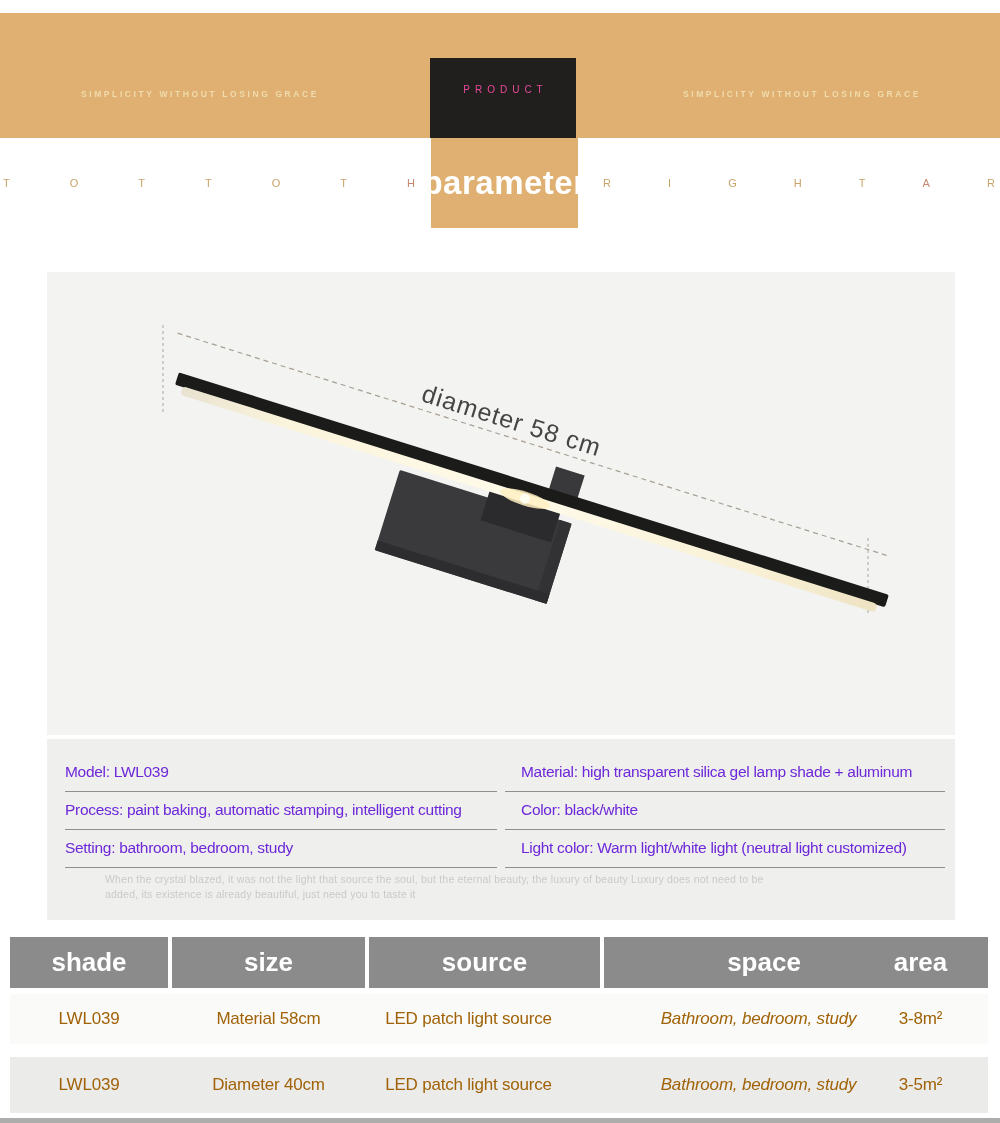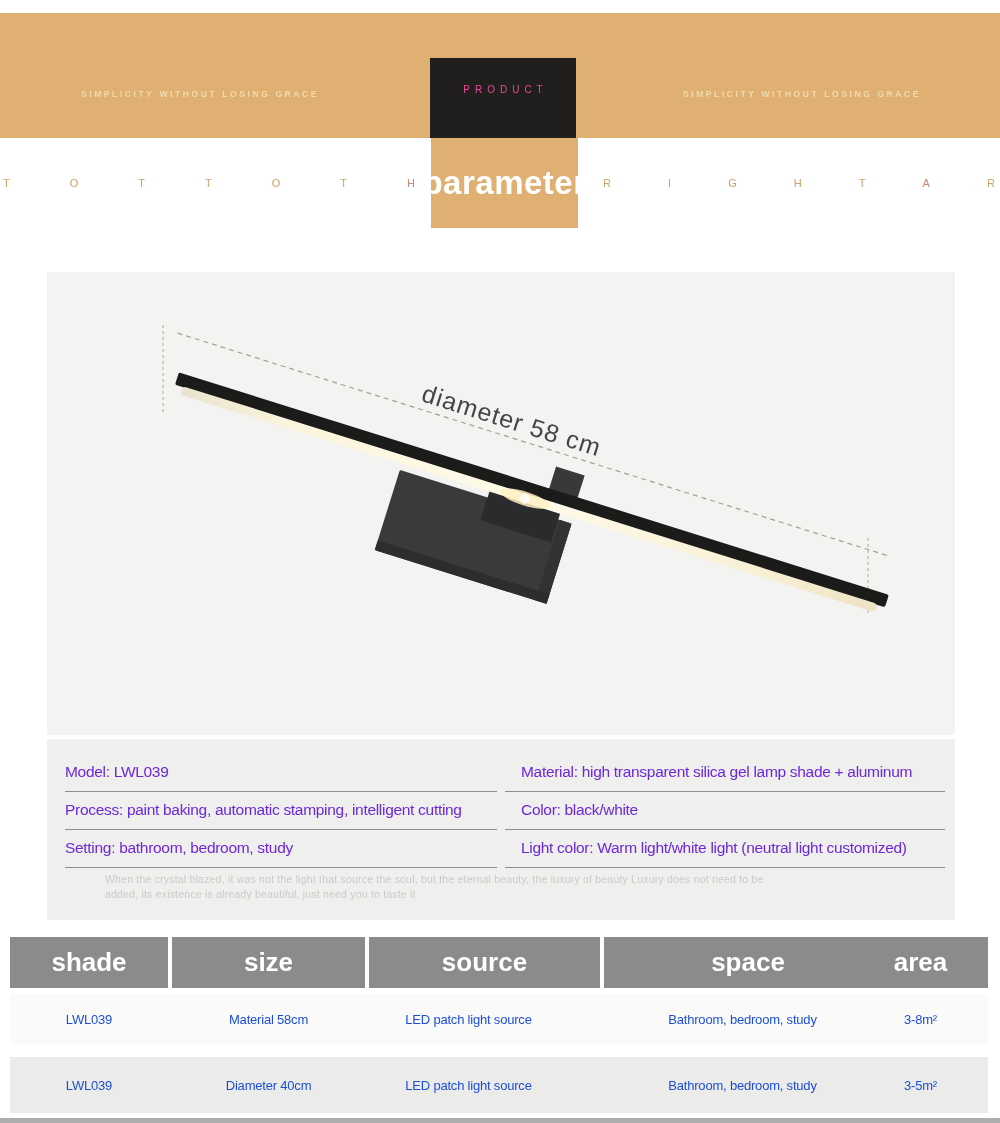--- a/index.html
+++ b/index.html
@@ -42,27 +42,27 @@
   .note.n1{top:134px;} .note.n2{top:149px;}
 
   
   .thead{position:absolute;left:0;top:937px;width:1000px;height:51px;}
   .th{position:absolute;top:0;height:51px;background:#8B8B8B;display:flex;align-items:center;
       justify-content:center;color:#FFFFFF;font-size:26px;font-weight:bold;}
   .trow{position:absolute;left:10px;width:978px;display:flex;}
   .trow.row1{top:994px;height:50px;background:#FAFAF9;}
   .trow.row2{top:1057px;height:56px;background:#EBEBEA;}
   .td{position:absolute;top:0;height:100%;display:flex;align-items:center;justify-content:center;
-      color:#1d4ed8;font-size:13px;letter-spacing:-0.2px;white-space:nowrap;}
+      color:#a16207;font-size:17px;letter-spacing:-0.2px;white-space:nowrap;}
   
   .hc0{left:10px;width:158px;} .hc1{left:172px;width:193px;} .hc2{left:369px;width:231px;}
-  .hc3{left:604px;width:288px;} .hc4{left:853px;width:135px;}
+  .hc3{left:604px;width:288px;padding-left:16px;} .hc4{left:853px;width:135px;}
   
   .bc0{left:0;width:158px;} .bc1{left:162px;width:193px;} .bc2{left:343px;width:231px;}
-  .bc3{left:610px;width:245px;} .bc4{left:843px;width:135px;}
+  .bc3{left:626px;width:245px;font-style:italic;} .bc4{left:843px;width:135px;}
 
   .bottom-strip{position:absolute;left:0;top:1118px;width:1000px;height:5px;background:#ADADAB;}
 </style>
 </head>
 <body>
 
 <div class="page">
 
   <div class="banner">
     <div class="tagline tl-left">SIMPLICITY WITHOUT LOSING GRACE</div>

